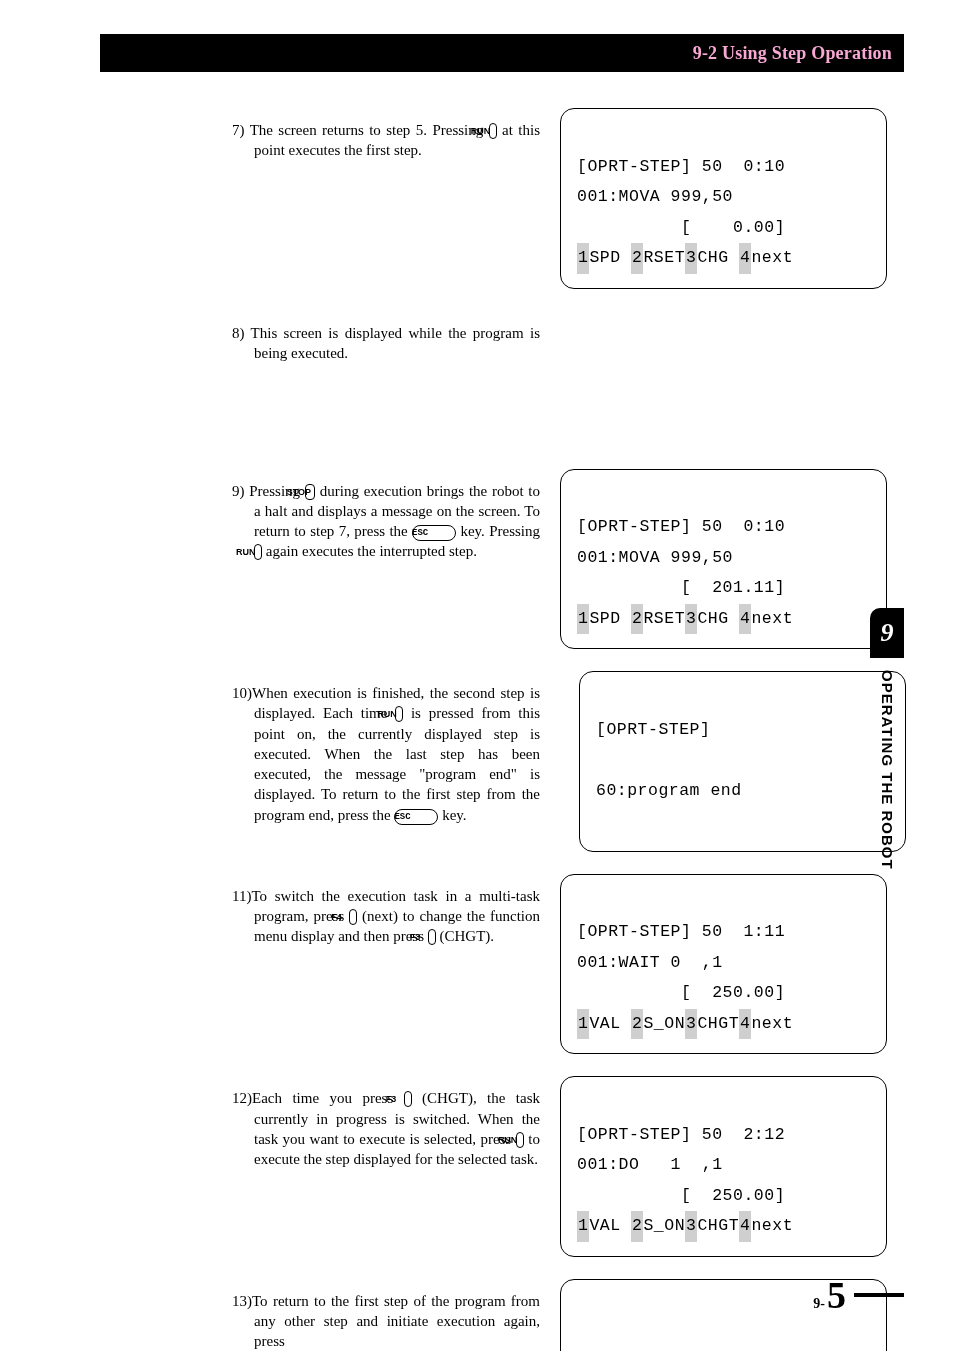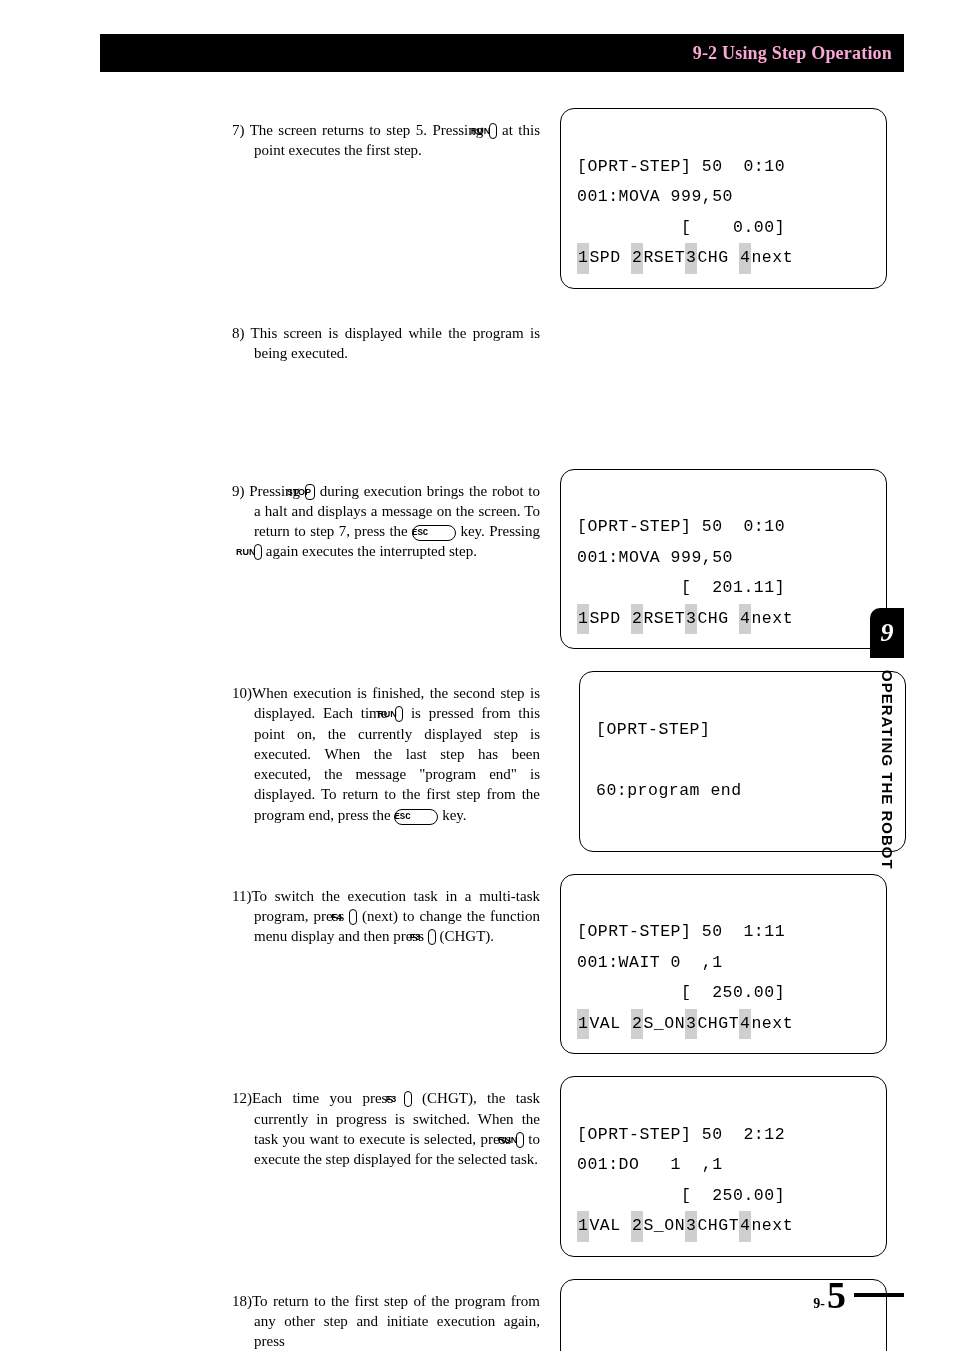--- a/index.html
+++ b/index.html
@@ -121,21 +121,21 @@
 <span>[OPRT-STEP] 50  2:12</span>
 <span>001:DO   1  ,1</span>
 <span>          [  250.00]</span>
 <span class="softkey-row"><span class="sk-num">1</span><span>VAL </span><span class="sk-num">2</span><span>S_ON</span><span class="sk-num">3</span><span>CHGT</span><span class="sk-num">4</span><span>next</span></span></div>
       </div>
     </div>
 
     <div class="row step-block">
       <div class="left">
         <div class="step-text">
-          <span class="num">18)</span><span>To return to the first step of the program from any other step and initiate execution again, press </span>
+          <span class="num">13)</span><span>To return to the first step of the program from any other step and initiate execution again, press </span>
         </div>
       </div>
       <div class="right">
         <div class="display-box">
 
 
 
 </div>
       </div>
     </div>

